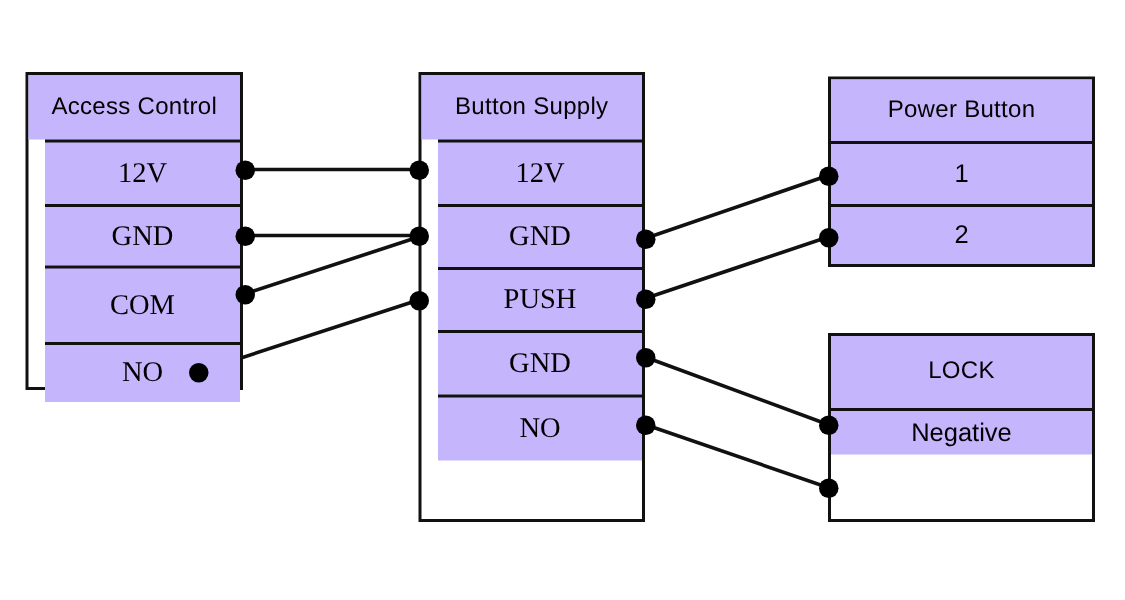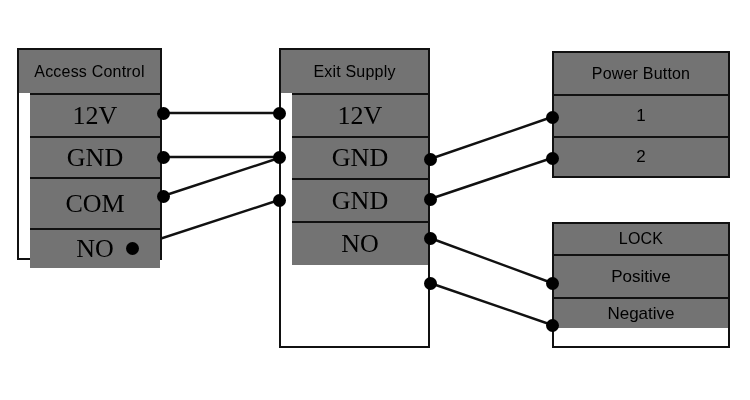--- a/index.html
+++ b/index.html
@@ -28,35 +28,35 @@
     box-sizing: border-box;
     border: 2px solid #111111;
     background: #ffffff;
     z-index: 2;
   }
   .row {
     box-sizing: border-box;
     display: flex;
     align-items: center;
     justify-content: center;
-    background: #737373;
+    background: #c4b5fd;
     border-top: 2px solid #111111;
     color: #000000;
   }
   .row.first {
     border-top: none;
   }
   .row.header {
     font-family: "Liberation Sans", sans-serif;
     font-size: 16px;
     letter-spacing: 0.2px;
   }
   .row.term {
     font-family: "Liberation Serif", serif;
-    font-size: 26px;
+    font-size: 19px;
     margin-left: 11px;
   }
   .row.term-sans {
     font-family: "Liberation Sans", sans-serif;
     font-size: 17px;
   }
   .dot {
     position: absolute;
     width: 13px;
     height: 13px;
@@ -87,36 +87,36 @@
 
   <div class="box" style="left:17px; top:48px; width:145px; height:212px;">
     <div class="row header first" style="height:43px;">Access Control</div>
     <div class="row term" style="height:43px;">12V</div>
     <div class="row term" style="height:41px;">GND</div>
     <div class="row term" style="height:51px;">COM</div>
     <div class="row term" style="height:40px;">NO</div>
   </div>
 
   <div class="box" style="left:279px; top:48px; width:151px; height:300px;">
-    <div class="row header first" style="height:43px;">Exit Supply</div>
+    <div class="row header first" style="height:43px;">Button Supply</div>
     <div class="row term" style="height:43px;">12V</div>
     <div class="row term" style="height:42px;">GND</div>
+    <div class="row term" style="height:42px;">PUSH</div>
     <div class="row term" style="height:43px;">GND</div>
     <div class="row term" style="height:44px;">NO</div>
   </div>
 
   <div class="box" style="left:552px; top:51px; width:178px; height:127px;">
     <div class="row header first" style="height:41px;">Power Button</div>
     <div class="row term-sans" style="height:42px;">1</div>
     <div class="row term-sans" style="height:40px;">2</div>
   </div>
 
   <div class="box" style="left:552px; top:222px; width:178px; height:126px;">
-    <div class="row header first" style="height:30px;">LOCK</div>
-    <div class="row term-sans" style="height:43px;">Positive</div>
+    <div class="row header first" style="height:48px;">LOCK</div>
     <div class="row term-sans" style="height:31px;">Negative</div>
   </div>
 
   <div class="dot" style="left:163px; top:113px;"></div>
   <div class="dot" style="left:163px; top:157px;"></div>
   <div class="dot" style="left:163px; top:196px;"></div>
   <div class="dot" style="left:132px; top:248px;"></div>
 
   <div class="dot" style="left:279px; top:113px;"></div>
   <div class="dot" style="left:279px; top:157px;"></div>

